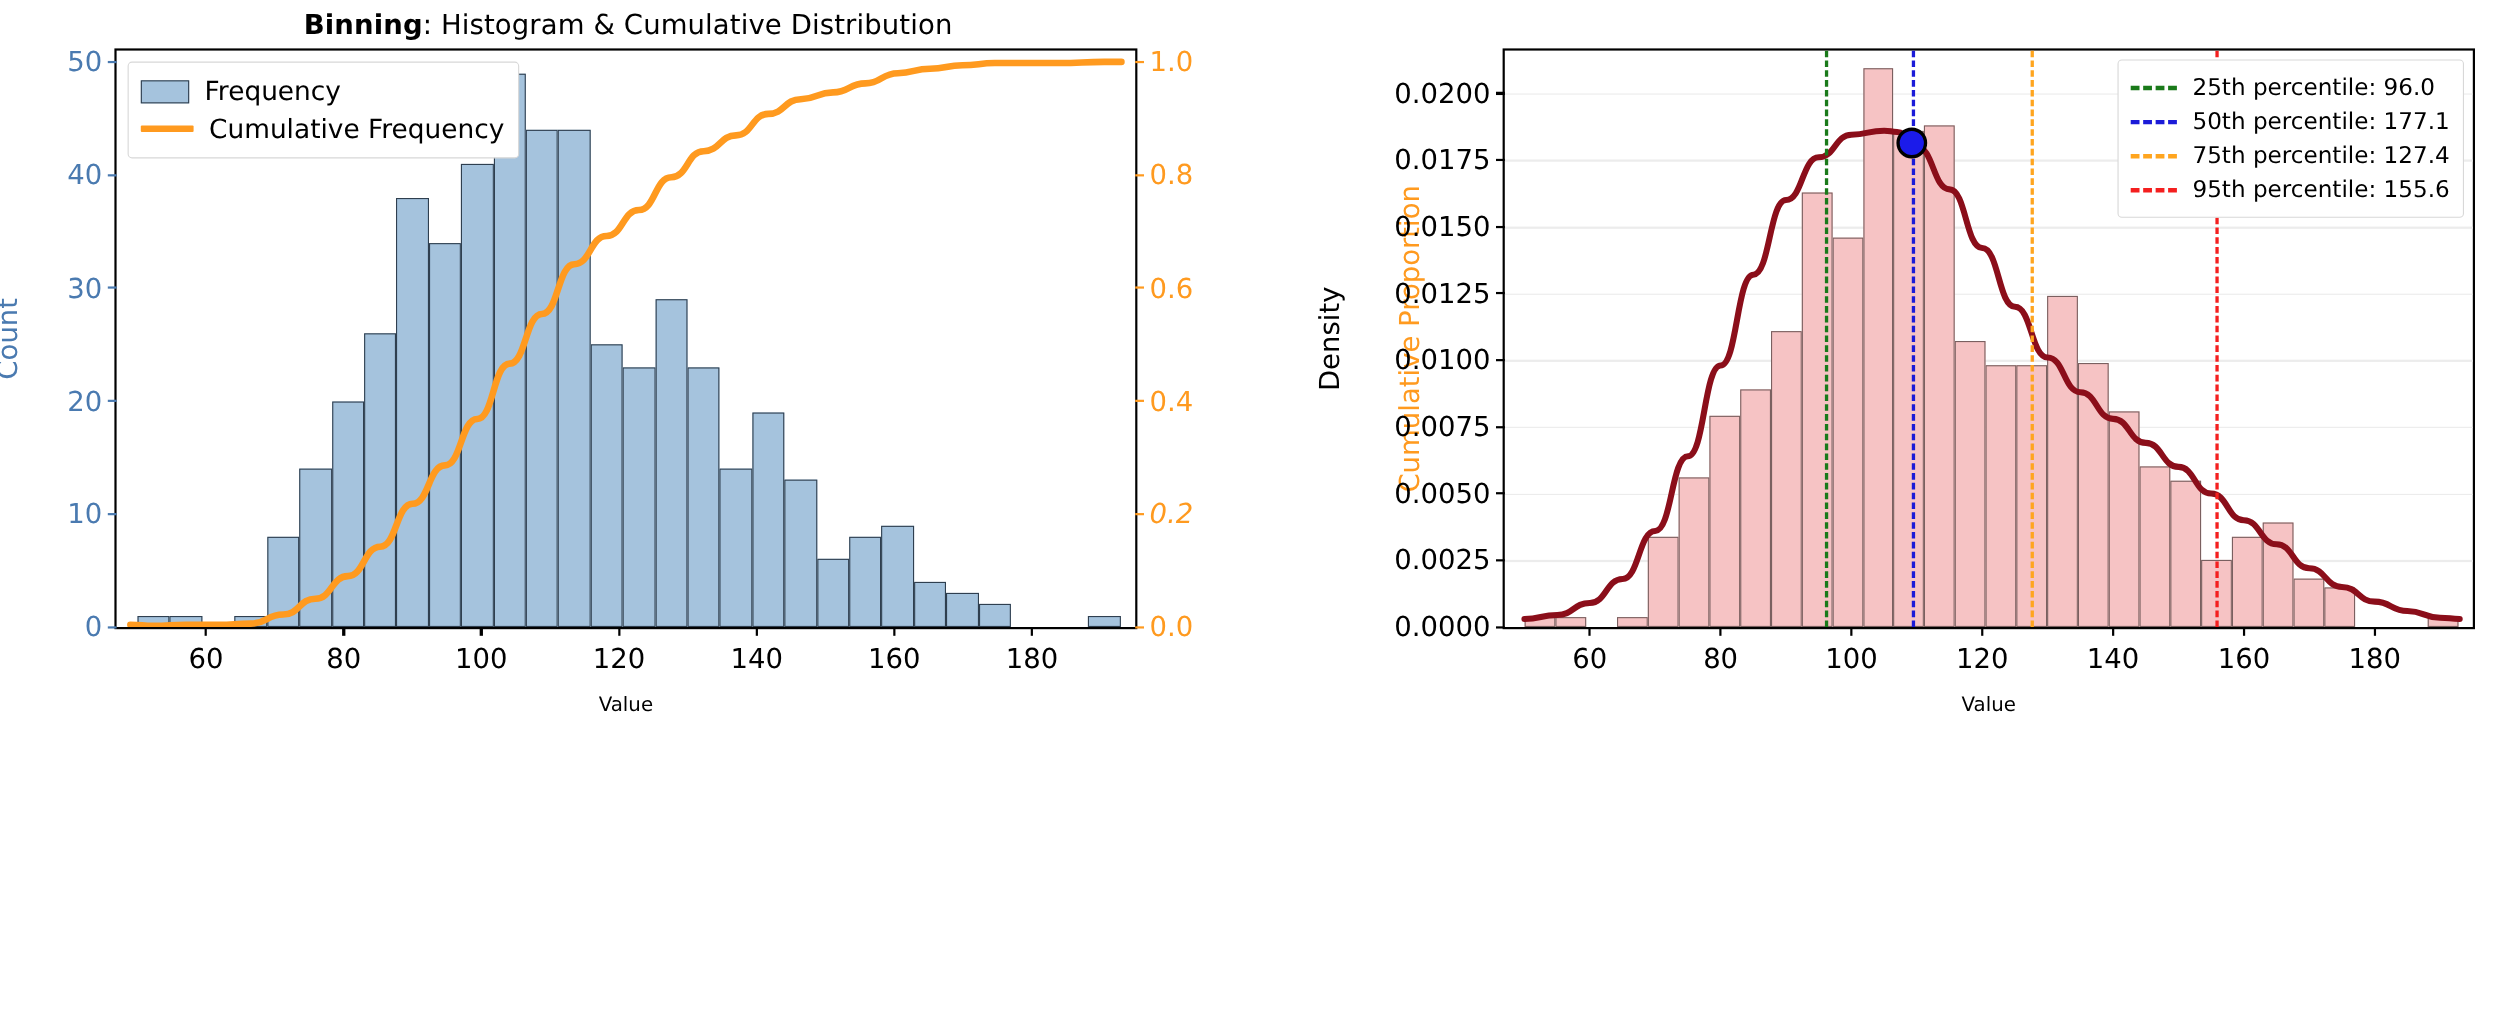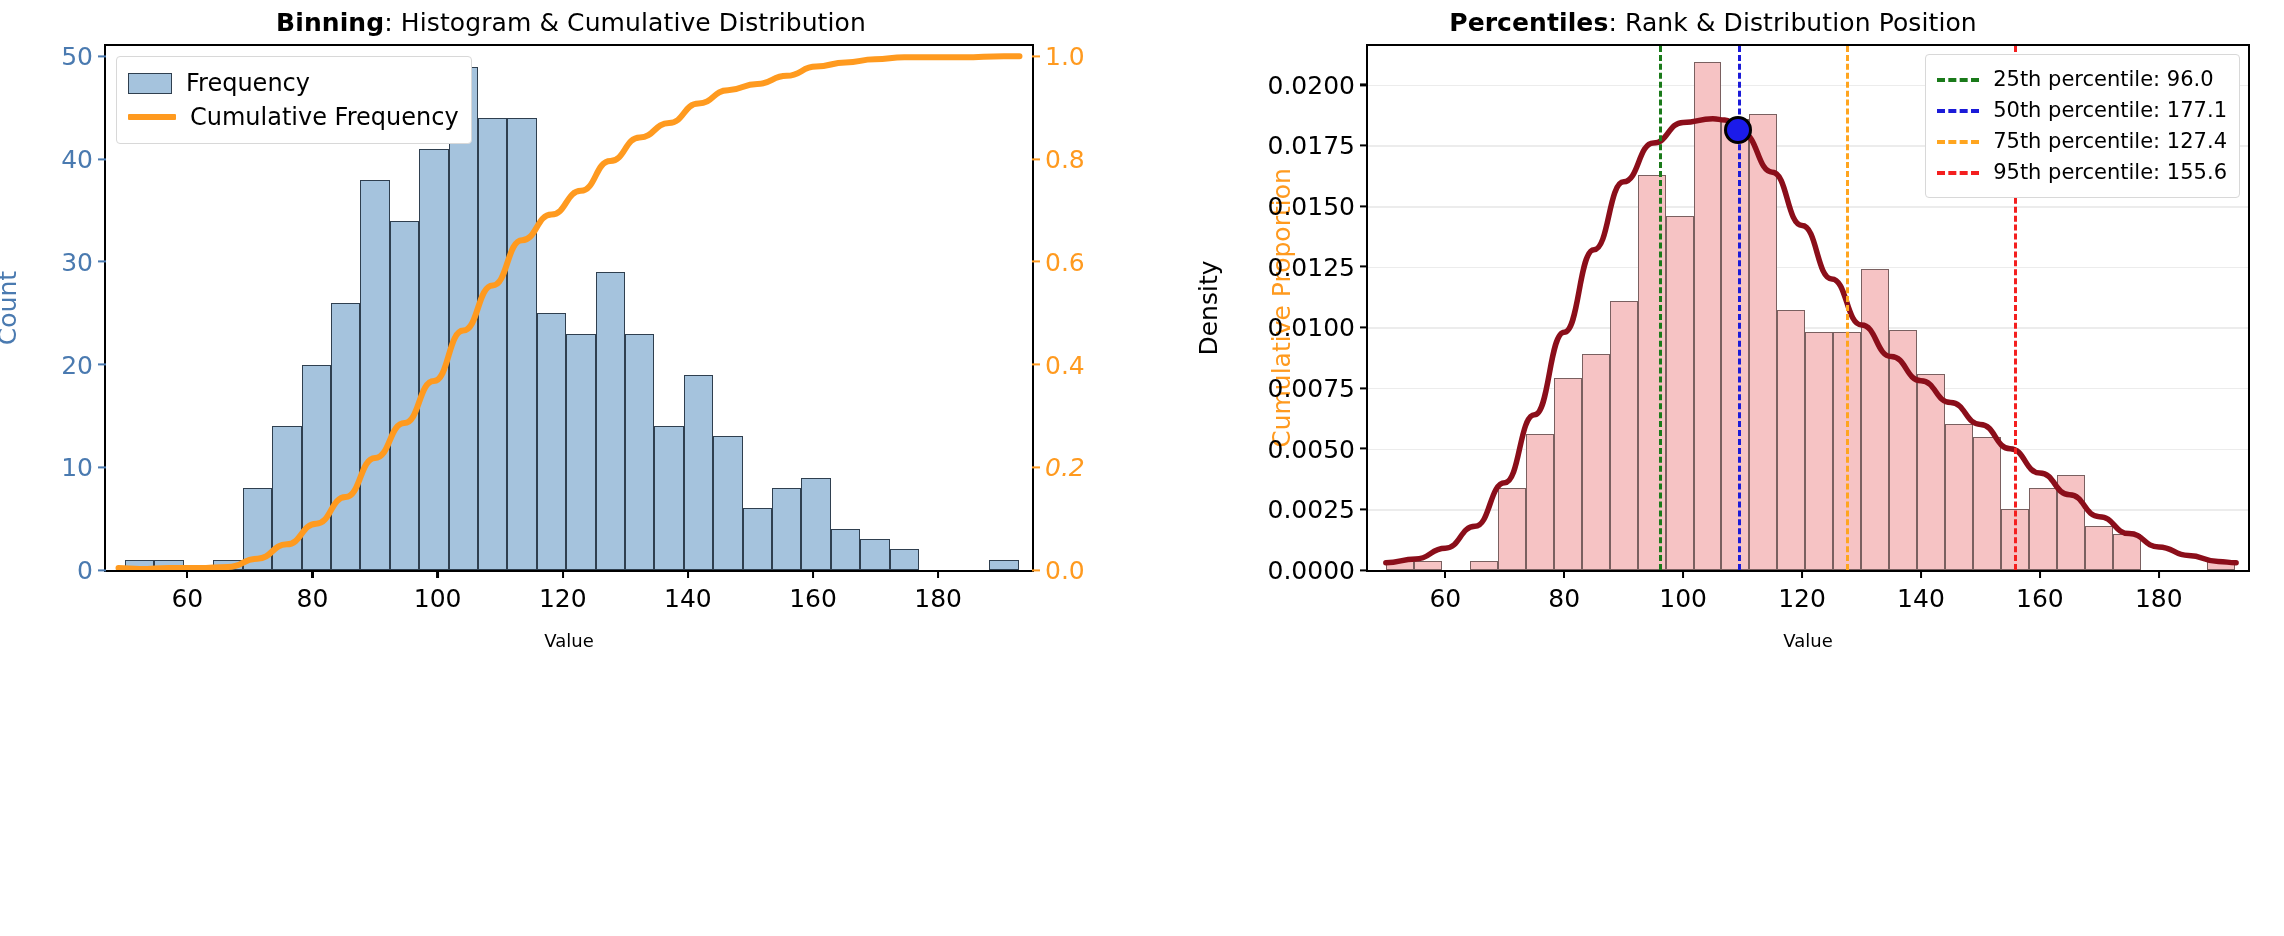--- a/index.html
+++ b/index.html
@@ -155,23 +155,20 @@
               <div class="sw-line" style="background: rgb(255, 154, 31);"></div>
             </div>
             <div class="legend-label">Cumulative Frequency</div>
           </div>
         </div>
     </div>
   </div>
 
   <div class="panel panel-right">
 
-    <div class="chart-title">
-      <span class="bold">Percentiles</span><span>: Rank &amp; Distribution Position</span>
-    </div>
 
     <div class="axes frame-black" id="axes-right" style="left:224px;top:44px;width:884px;height:528px;">
       <div class="plotarea" id="plot-right">
           <div class="gridline" style="top: 463.352px; background: rgb(236, 236, 236);"></div>
           <div class="gridline" style="top: 402.704px; background: rgb(236, 236, 236);"></div>
           <div class="gridline" style="top: 342.056px; background: rgb(236, 236, 236);"></div>
           <div class="gridline" style="top: 281.407px; background: rgb(236, 236, 236);"></div>
           <div class="gridline" style="top: 220.759px; background: rgb(236, 236, 236);"></div>
           <div class="gridline" style="top: 160.111px; background: rgb(236, 236, 236);"></div>
           <div class="gridline" style="top: 99.463px; background: rgb(236, 236, 236);"></div>

